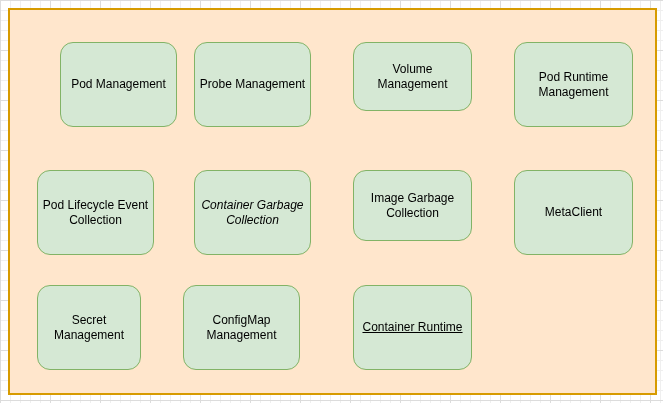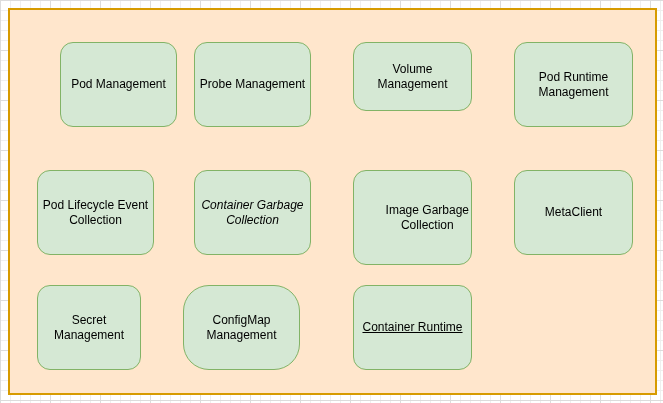--- a/index.html
+++ b/index.html
@@ -79,31 +79,31 @@
 Management</span>
       </div>
       <div class="node" style="left: 37px; top: 170px; width: 117px; height: 85px;">
         <span class="node-label">Pod Lifecycle Event
 Collection</span>
       </div>
       <div class="node" style="left: 194px; top: 170px; width: 117px; height: 85px; font-style: italic;">
         <span class="node-label">Container Garbage
 Collection</span>
       </div>
-      <div class="node" style="left: 353px; top: 170px; width: 119px; height: 95px; justify-content: flex-end;">
+      <div class="node" style="left: 353px; top: 170px; width: 119px; height: 71px;">
         <span class="node-label">Image Garbage
 Collection</span>
       </div>
       <div class="node" style="left: 514px; top: 170px; width: 119px; height: 85px; align-items: center;">
         <span class="node-label">MetaClient</span>
       </div>
       <div class="node" style="left: 37px; top: 285px; width: 104px; height: 85px;">
         <span class="node-label">Secret Management</span>
       </div>
-      <div class="node" style="left: 183px; top: 285px; width: 117px; height: 85px; border-radius: 26px;">
+      <div class="node" style="left: 183px; top: 285px; width: 117px; height: 85px;">
         <span class="node-label">ConfigMap
 Management</span>
       </div>
       <div class="node" style="left: 353px; top: 285px; width: 119px; height: 85px; text-decoration: underline;">
         <span class="node-label">Container Runtime</span>
       </div>
     </div>
 </div>
 
 </body></html>

